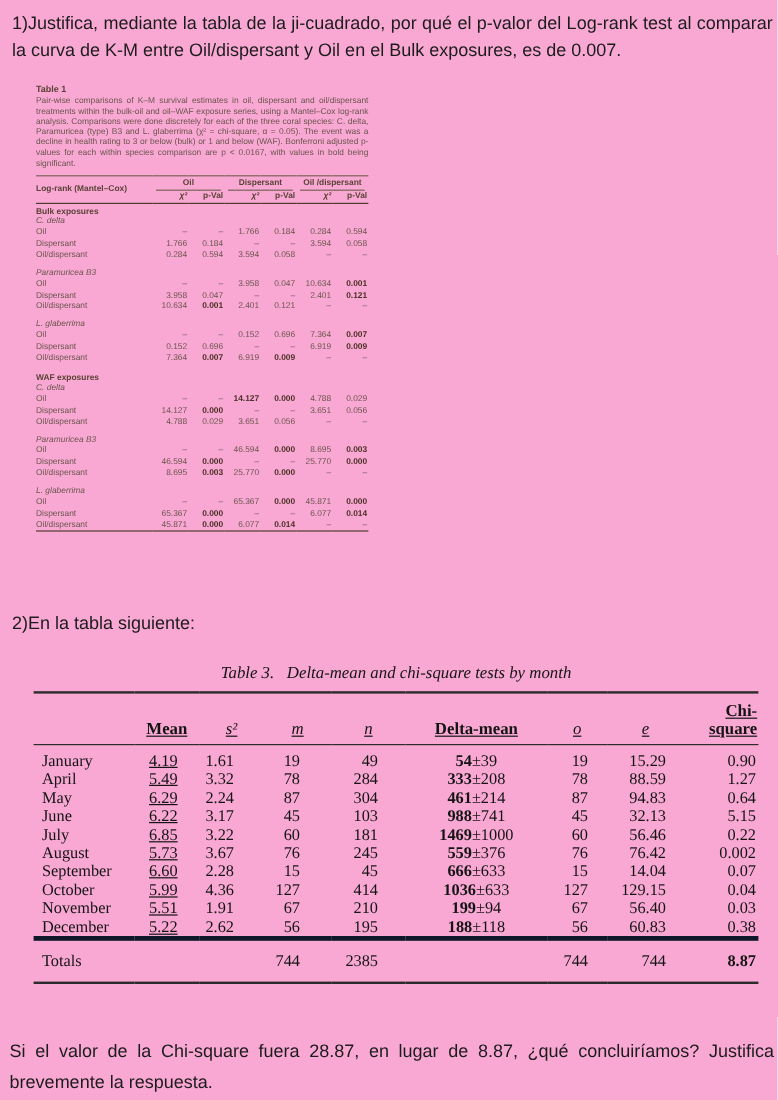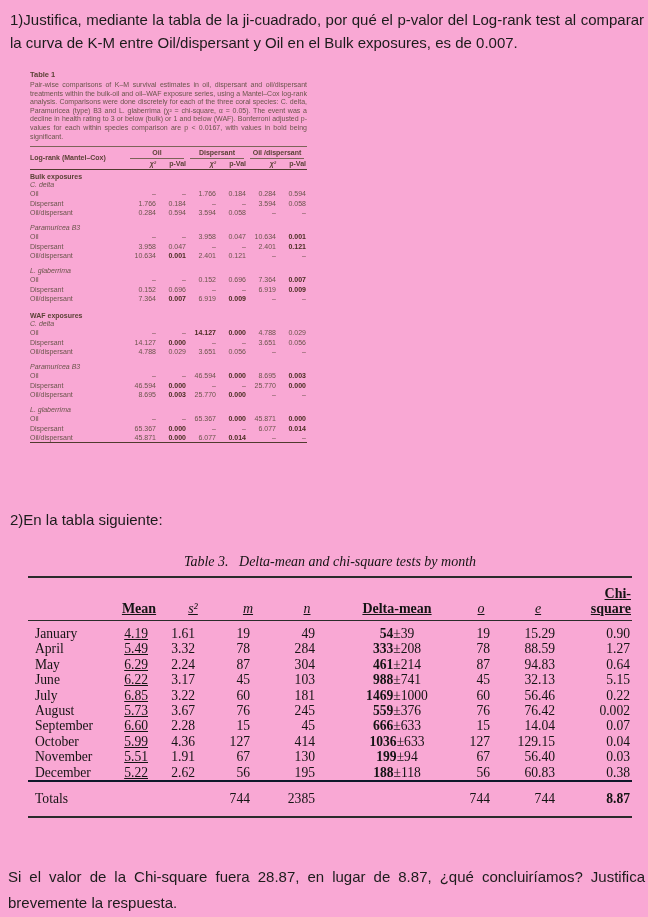--- a/index.html
+++ b/index.html
@@ -54,21 +54,21 @@
   #t3 td.c-mean  { text-align:right; padding-right:18px;text-decoration:underline; }
   #t3 td.c-s2    { text-align:right; padding-right:25px; }
   #t3 td.c-m     { text-align:right; padding-right:26px; }
   #t3 td.c-n     { text-align:right; padding-right:23px; }
   #t3 td.c-delta { text-align:center; }
   #t3 td.c-o     { text-align:right; padding-right:16px; }
   #t3 td.c-e     { text-align:right; padding-right:15px; }
   #t3 td.c-chi   { text-align:right; padding-right:2px; }
   #t3 .dm { font-weight:bold; }
   #t3 td.b { font-weight:bold; }
-  #t3 tr.tot td { border-top:2px solid #0f172a; padding-top:9px; padding-bottom:10px; }
+  #t3 tr.tot td { border-top:4px solid #0f172a; padding-top:9px; padding-bottom:10px; }
   #t3 tbody tr:first-child td { padding-top:5px;margin-top:18px; }
 </style>
 </head>
 <body>
 
 <div id="page">
 
   <p class="qtext" id="q1">1)Justifica, mediante la tabla de la ji-cuadrado, por qué el p-valor del Log-rank test al comparar la curva de K-M entre Oil/dispersant y Oil en el Bulk exposures, es de 0.007.</p>
 
   <div id="t1">
@@ -431,21 +431,21 @@
             <td class="c-delta"><span class="dm">1036</span><span>±633</span></td>
             <td class="c-o">127</td>
             <td class="c-e">129.15</td>
             <td class="c-chi">0.04</td>
           </tr>
           <tr>
             <td class="c-month">November</td>
             <td class="c-mean">5.51</td>
             <td class="c-s2">1.91</td>
             <td class="c-m">67</td>
-            <td class="c-n">130</td>
+            <td class="c-n">210</td>
             <td class="c-delta"><span class="dm">199</span><span>±94</span></td>
             <td class="c-o">67</td>
             <td class="c-e">56.40</td>
             <td class="c-chi">0.03</td>
           </tr>
           <tr>
             <td class="c-month">December</td>
             <td class="c-mean">5.22</td>
             <td class="c-s2">2.62</td>
             <td class="c-m">56</td>

